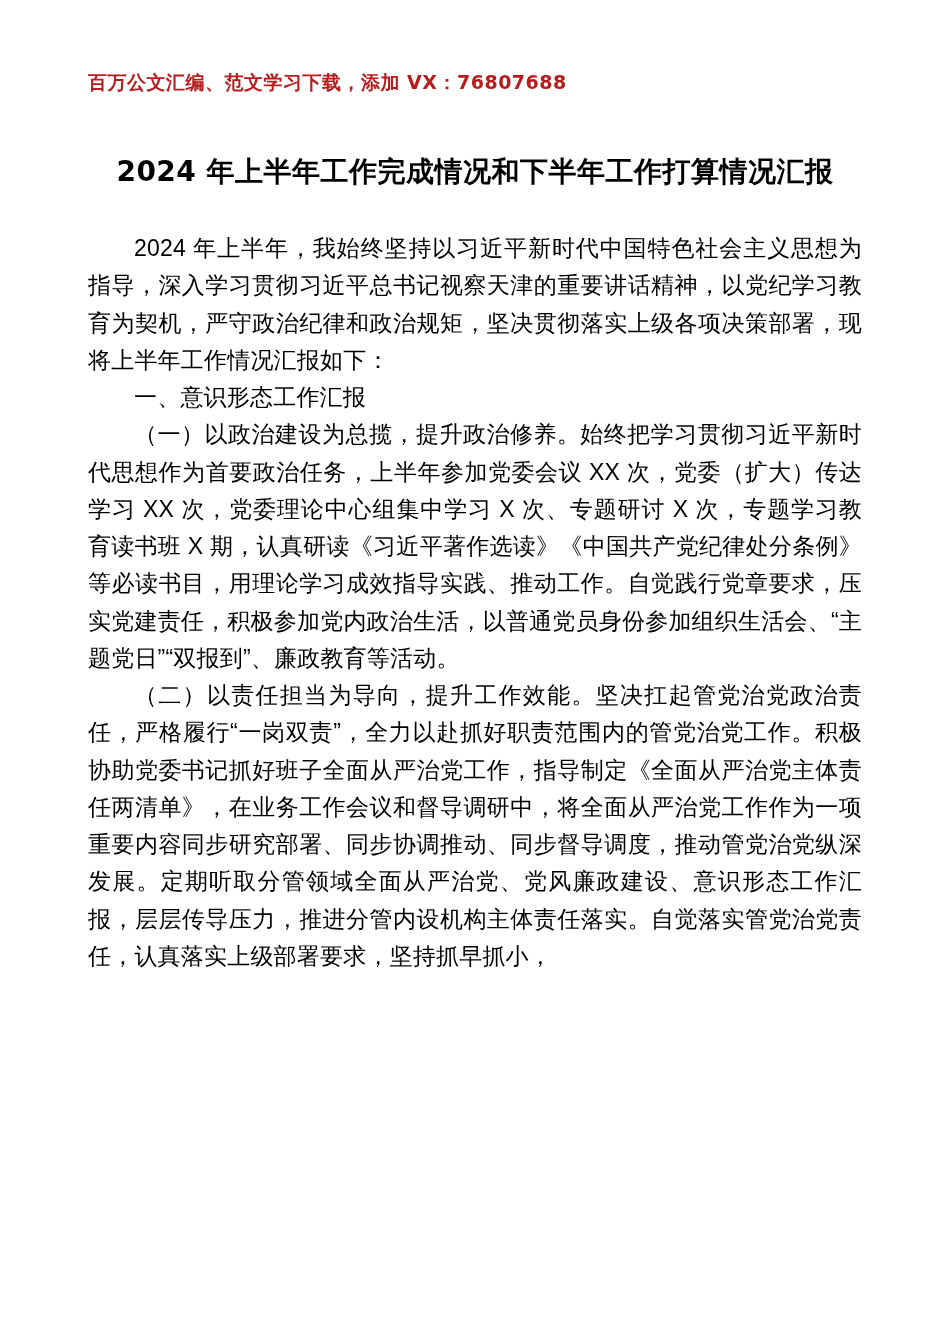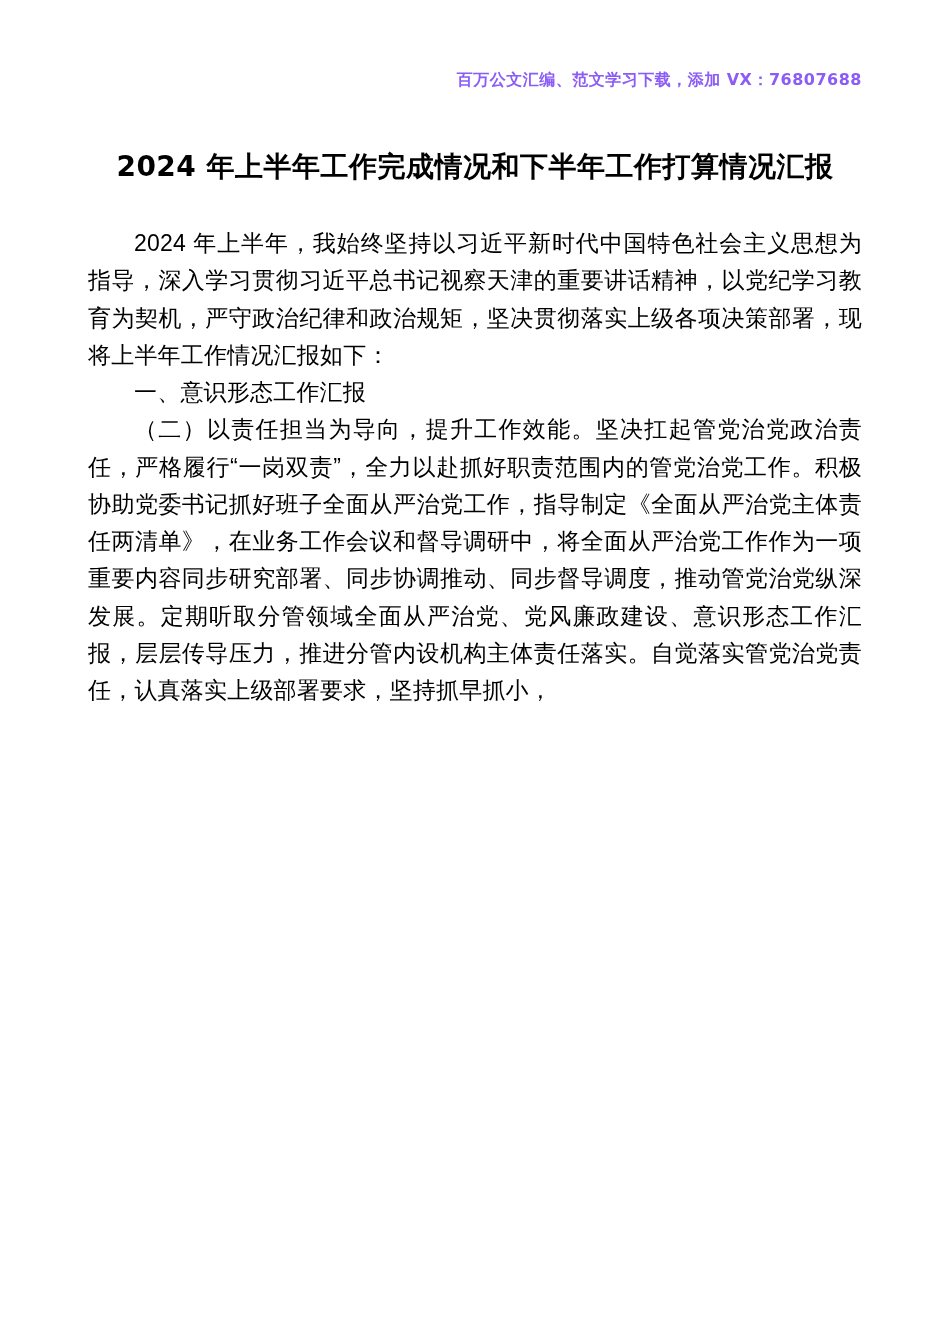--- a/index.html
+++ b/index.html
@@ -15,24 +15,24 @@
     overflow: hidden;
   }
   .page {
     width: 950px;
     height: 1344px;
     box-sizing: border-box;
     padding: 70px 88px 0 88px;
     position: relative;
   }
   .watermark {
-    text-align: right;
-    color: #8b5cf6;
+    text-align: left;
+    color: #b91c1c;
     font-family: "DejaVu Sans", "Liberation Sans", sans-serif;
-    font-size: 16px;
+    font-size: 19px;
     font-weight: bold;
     letter-spacing: 0.5px;
     margin: 0 0 52px 0;
     white-space: nowrap;
   }
   .doc-title {
     text-align: center;
     font-family: "DejaVu Sans", "Liberation Sans", sans-serif;
     font-weight: bold;
     font-size: 28px;
@@ -59,16 +59,17 @@
 
 <div class="page">
 
   <div class="watermark">百万公文汇编、范文学习下载，添加 VX：76807688</div>
 
   <h1 class="doc-title">2024 年上半年工作完成情况和下半年工作打算情况汇报</h1>
 
   <div class="body-text">
     <p>2024 年上半年，我始终坚持以习近平新时代中国特色社会主义思想为指导，深入学习贯彻习近平总书记视察天津的重要讲话精神，以党纪学习教育为契机，严守政治纪律和政治规矩，坚决贯彻落实上级各项决策部署，现将上半年工作情况汇报如下：</p>
     <p>一、意识形态工作汇报</p>
+    <p>（一）以政治建设为总揽，提升政治修养。始终把学习贯彻习近平新时代思想作为首要政治任务，上半年参加党委会议 XX 次，党委（扩大）传达学习 XX 次，党委理论中心组集中学习 X 次、专题研讨 X 次，专题学习教育读书班 X 期，认真研读《习近平著作选读》《中国共产党纪律处分条例》等必读书目，用理论学习成效指导实践、推动工作。自觉践行党章要求，压实党建责任，积极参加党内政治生活，以普通党员身份参加组织生活会、“主题党日”“双报到”、廉政教育等活动。</p>
     <p>（二）以责任担当为导向，提升工作效能。坚决扛起管党治党政治责任，严格履行“一岗双责”，全力以赴抓好职责范围内的管党治党工作。积极协助党委书记抓好班子全面从严治党工作，指导制定《全面从严治党主体责任两清单》，在业务工作会议和督导调研中，将全面从严治党工作作为一项重要内容同步研究部署、同步协调推动、同步督导调度，推动管党治党纵深发展。定期听取分管领域全面从严治党、党风廉政建设、意识形态工作汇报，层层传导压力，推进分管内设机构主体责任落实。自觉落实管党治党责任，认真落实上级部署要求，坚持抓早抓小，</p>
   </div>
 
 </div>
 
 </body></html>

